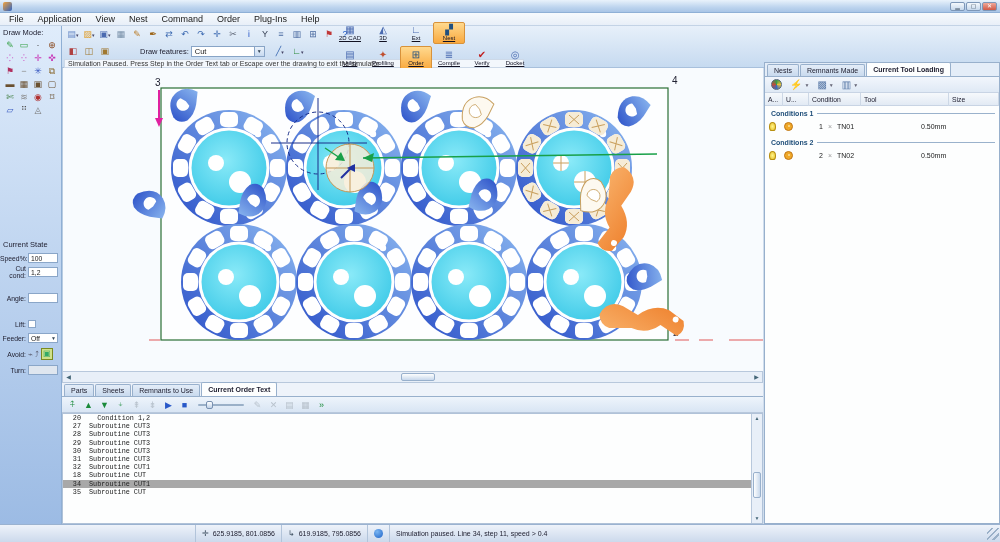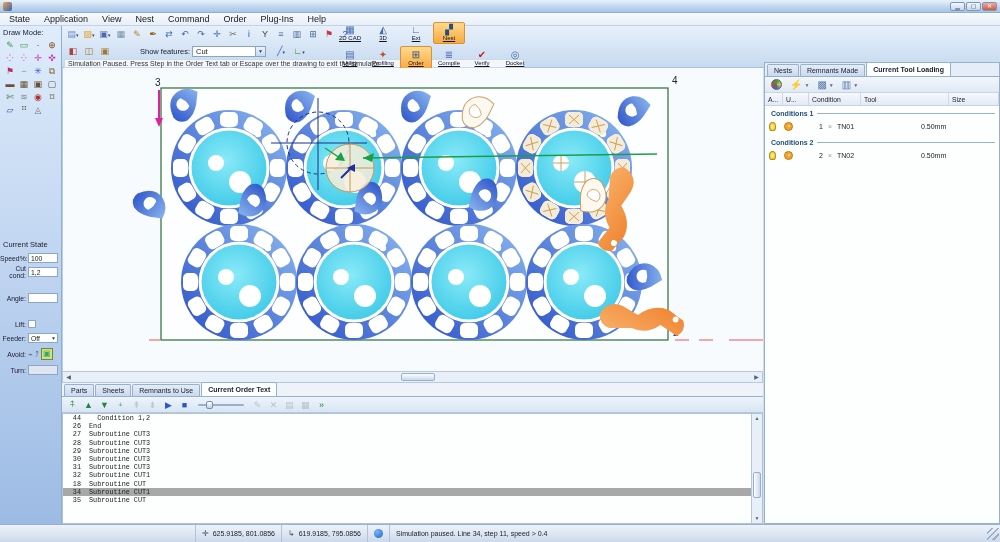--- a/index.html
+++ b/index.html
@@ -110,21 +110,21 @@
 <div class="abs titlebar">
   <div class="appicon"></div>
   <div class="winbtns">
     <div class="winbtn">▁</div>
     <div class="winbtn">▢</div>
     <div class="winbtn close">✕</div>
   </div>
 </div>
 
 <div class="abs menubar" id="menubar">
-    <span class="menuitem">State</span>
+    <span class="menuitem">File</span>
     <span class="menuitem">Application</span>
     <span class="menuitem">View</span>
     <span class="menuitem">Nest</span>
     <span class="menuitem">Command</span>
     <span class="menuitem">Order</span>
     <span class="menuitem">Plug-Ins</span>
     <span class="menuitem">Help</span>
   </div>
 
 <div class="abs toolband">
@@ -147,21 +147,21 @@
       <span class="tbi" style="color: rgb(74, 106, 160);">⊞</span>
       <span class="tbi" style="color: rgb(192, 56, 56);">⚑</span>
       <span class="tbi" style="color: rgb(26, 88, 200);">?</span>
     </div>
   <div class="tbrow2">
     <span id="row2Icons" style="display:flex;gap:2px;">
         <span class="tbi" style="color: rgb(176, 64, 64);">◧</span>
         <span class="tbi" style="color: rgb(160, 120, 48);">◫</span>
         <span class="tbi" style="color: rgb(160, 120, 48);">▣</span>
       </span>
-    <span class="sf-label">Show features:</span>
+    <span class="sf-label">Draw features:</span>
     <div class="combo">
       <span>Cut</span>
       <span class="arrow">▼</span>
     </div>
     <span id="row2Right" style="display:flex;gap:4px;margin-left:6px;">
         <span class="tbi dd" style="color: rgb(58, 104, 176);">╱</span>
         <span class="tbi dd" style="color: rgb(42, 138, 58);">∟</span>
       </span>
   </div>
   <div class="hintbar">Simulation Paused. Press Step in the Order Text tab or Escape over the drawing to exit the simulator</div>
@@ -449,22 +449,21 @@
         <div class="thumb"></div>
       </div>
       <span class="bti" style="color: rgb(184, 194, 204);">✎</span>
       <span class="bti" style="color: rgb(184, 194, 204);">✕</span>
       <span class="bti" style="color: rgb(184, 194, 204);">▤</span>
       <span class="bti" style="color: rgb(184, 194, 204);">▦</span>
       <span class="bti" style="color: rgb(26, 138, 58);">»</span>
     </div>
   <div class="codewrap">
     <div id="codeList">
-        <div class="codeline"><span class="ln">44</span><span>  Condition 1,2</span></div>
-        <div class="codeline"><span class="ln">26</span><span>End</span></div>
+        <div class="codeline"><span class="ln">20</span><span>  Condition 1,2</span></div>
         <div class="codeline"><span class="ln">27</span><span>Subroutine CUT3</span></div>
         <div class="codeline"><span class="ln">28</span><span>Subroutine CUT3</span></div>
         <div class="codeline"><span class="ln">29</span><span>Subroutine CUT3</span></div>
         <div class="codeline"><span class="ln">30</span><span>Subroutine CUT3</span></div>
         <div class="codeline"><span class="ln">31</span><span>Subroutine CUT3</span></div>
         <div class="codeline"><span class="ln">32</span><span>Subroutine CUT1</span></div>
         <div class="codeline"><span class="ln">18</span><span>Subroutine CUT</span></div>
         <div class="codeline sel"><span class="ln">34</span><span>Subroutine CUT1</span></div>
         <div class="codeline"><span class="ln">35</span><span>Subroutine CUT</span></div>
       </div>

